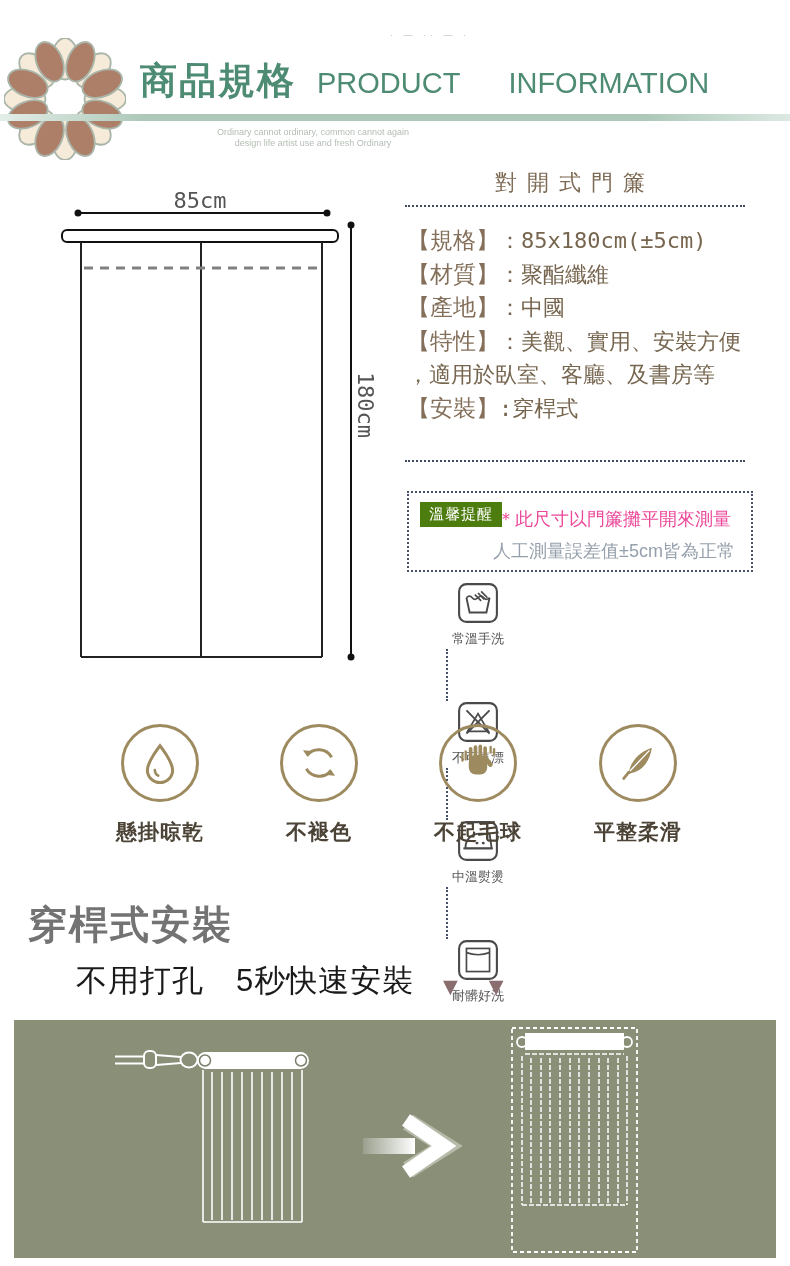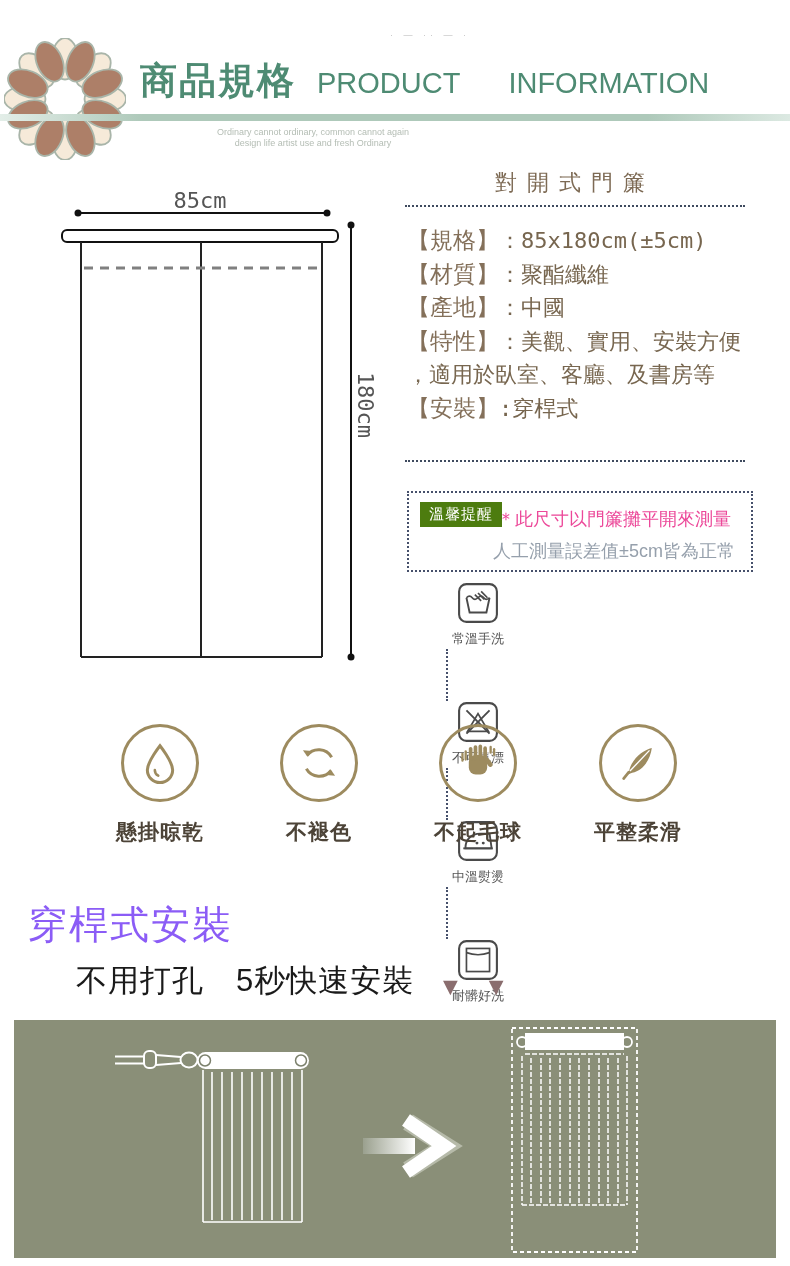--- a/index.html
+++ b/index.html
@@ -39,21 +39,21 @@
   .care-sep{width:0;height:52px;border-left:2px dotted #46506b;margin:1px 0 0 0;}
 
   
   .feature{position:absolute;top:724px;width:120px;text-align:center;}
   .f-circle{width:72px;height:72px;border:3px solid #9d8b5f;border-radius:50%;
             margin:0 auto;display:flex;align-items:center;justify-content:center;}
   .f-label{margin-top:16px;font-size:21px;font-weight:600;color:#4c4337;letter-spacing:1px;
            white-space:nowrap;}
 
   
-  .install-title{left:28px;top:898px;font-size:39px;color:#8b5cf6;font-weight:400;letter-spacing:2px;}
+  .install-title{left:28px;top:898px;font-size:39px;color:#737373;font-weight:700;letter-spacing:2px;}
   .install-sub{left:76px;top:960px;font-size:31px;color:#1a1a1a;font-weight:500;letter-spacing:1px;
                white-space:pre;}
   .install-arrows{left:438px;top:972px;font-size:25px;color:#8a6d6e;word-spacing:14px;}
 
   .panel{left:14px;top:1020px;width:762px;height:238px;background:#8a8f78;}
 </style>
 </head>
 <body>
 
 <div class="page">

